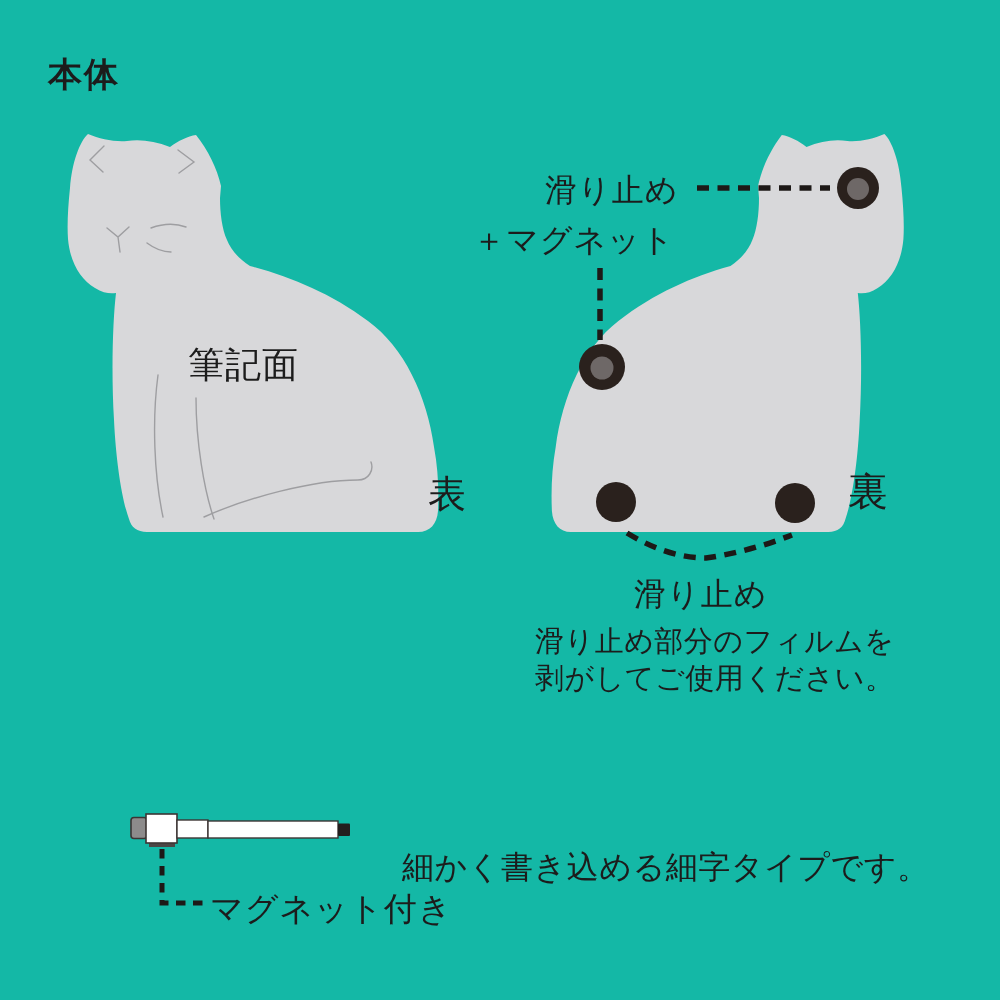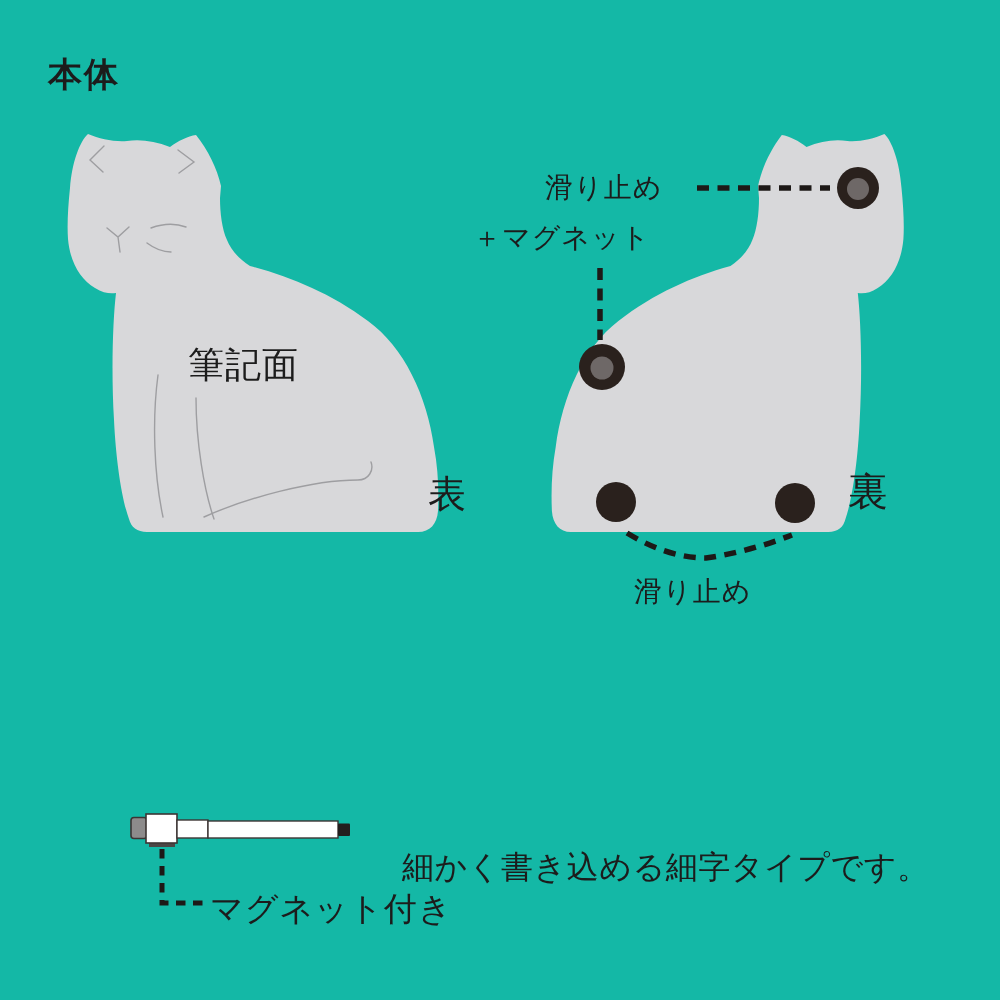--- a/index.html
+++ b/index.html
@@ -4,21 +4,21 @@
 <style>
   html,body{margin:0;padding:0;background:#fff;}
   #canvas{
     position:relative;width:1000px;height:1000px;background:#14b8a6;
     font-family:"DejaVu Sans","Liberation Sans",sans-serif;
     color:#1c1c1c;overflow:hidden;padding-left:24px;
   }
   #art{position:absolute;left:0;top:0;}
   .t{position:absolute;white-space:nowrap;color:#1c1c1c;}
   .heading{font-size:34px;font-weight:600;letter-spacing:2px;}
-  .label36{font-size:28px;letter-spacing:1px;}
+  .label36{font-size:32px;letter-spacing:1px;}
   .note{font-size:29px;line-height:37px;text-align:center;letter-spacing:0.5px;}
 </style>
 </head>
 <body>
 
 <div id="canvas">
 
   <svg id="art" width="1000" height="1000" viewBox="0 0 1000 1000">
     <defs>
       <path id="catOutline" d="M 88 134
@@ -94,19 +94,23 @@
   <div class="t" style="left:428px;top:469px;font-size:38px;">表</div>
 
   <div class="t" style="left:848px;top:464px;font-size:40px;">裏</div>
 
   <div class="t label36" style="left:545px;top:169px;">滑り止め</div>
 
   <div class="t label36" style="left:473px;top:219px;">＋マグネット</div>
 
   <div class="t label36" style="left:634px;top:573px;">滑り止め</div>
 
+  <div class="t note" style="left:535px;top:623px;width:350px;">
+    <div>滑り止め部分のフィルムを</div>
+    <div>剥がしてご使用ください。</div>
+  </div>
 
 
   <div class="t" style="left:402px;top:809px;font-size:32px;letter-spacing:0.5px;margin-top:37px;">細かく書き込める細字タイプです。</div>
 
   <div class="t" style="left:210px;top:887px;font-size:33px;letter-spacing:1px;">マグネット付き</div>
 
 </div>
 
 </body></html>

